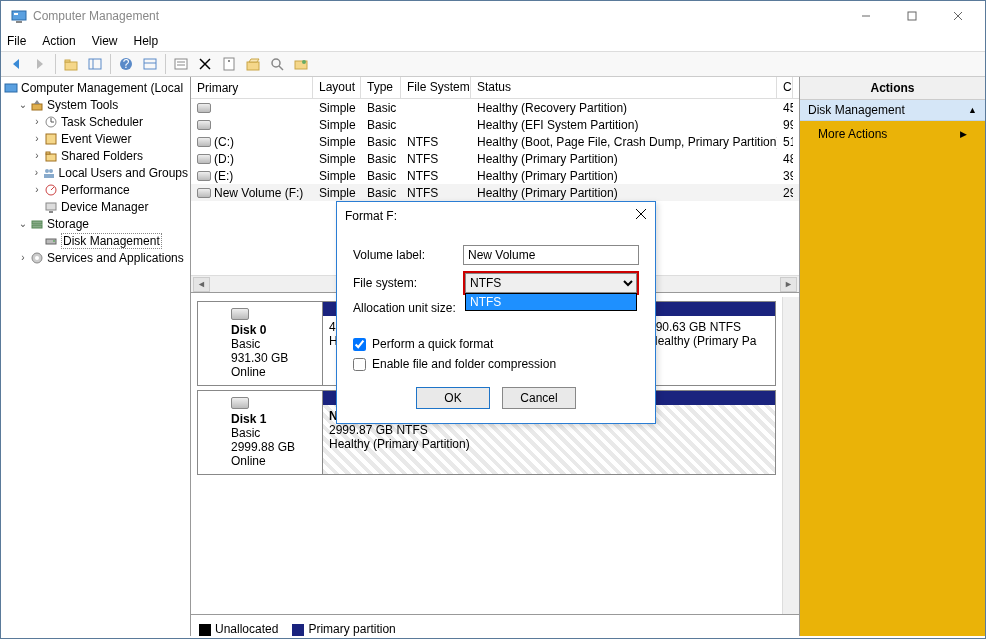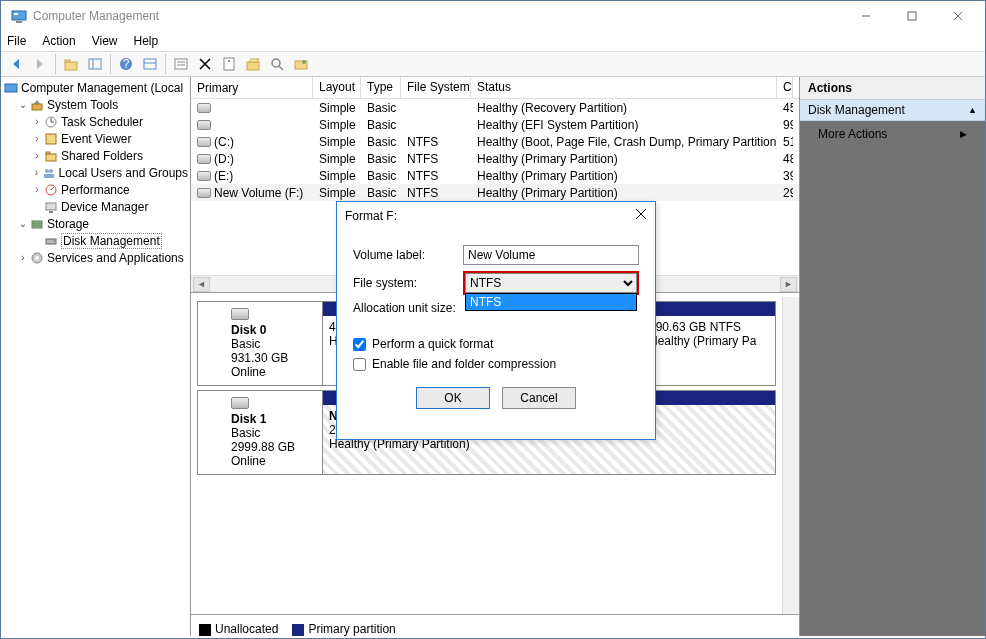--- a/index.html
+++ b/index.html
@@ -19,21 +19,21 @@
 
 
 .toolbar { height: 26px; display: flex; align-items: center; padding: 0 4px; gap: 2px; border-top: 1px solid #ddd; border-bottom: 1px solid #ccc; background: #f8f8f8; }
 .toolbar .tb-btn { width: 22px; height: 22px; display: flex; align-items: center; justify-content: center; }
 .toolbar .sep { width: 1px; height: 20px; background: #ccc; margin: 0 2px; }
 
 
 .main { display: flex; height: 559px; }
 .tree-pane { width: 190px; border-right: 1px solid #999; background: #fff; padding: 2px; overflow: hidden; }
 .center-pane { flex: 1; display: flex; flex-direction: column; background: #fff; border-right: 1px solid #999; position: relative; }
-.actions-pane { width: 185px; background: #737373; }
+.actions-pane { width: 185px; background: #eab308; text-align: center; }
 
 
 .tree { font-size: 12px; }
 .tree-row { display: flex; align-items: center; height: 17px; white-space: nowrap; }
 .tree-row .twisty { width: 12px; display: inline-flex; justify-content: center; color: #555; font-size: 10px; }
 .tree-row .t-icon { width: 16px; height: 16px; margin-right: 2px; display: inline-flex; align-items: center; justify-content: center; }
 .tree-row.selected-border > .label { border: 1px dotted #888; padding: 0 1px; }
 .tree .indent1 { padding-left: 14px; }
 .tree .indent2 { padding-left: 28px; }
 
@@ -74,21 +74,21 @@
 .legend .sw { width: 12px; height: 12px; display: inline-block; margin-right: 4px; vertical-align: middle; }
 
 
 .actions-hdr { background: #f0f0f0; border-bottom: 1px solid #ccc; padding: 4px 8px; font-weight: bold; }
 .actions-section { background: #d5e6f7; padding: 3px 8px; display: flex; justify-content: space-between; align-items: center; border-bottom: 1px solid #bcd3ea; }
 .actions-item { display:flex; justify-content: space-between; align-items:center; padding: 6px 18px; }
 
 
 .dialog { position: absolute; left: 335px; top: 200px; width: 320px; background: #fff; border: 1px solid #2a7dd4; box-shadow: 2px 2px 6px rgba(0,0,0,0.15); z-index: 50; }
 .dialog .dlg-title { display: flex; justify-content: space-between; align-items: center; padding: 6px 8px; font-size: 12px; }
-.dialog .dlg-body { padding: 10px 16px 30px; }
+.dialog .dlg-body { padding: 10px 16px 14px; }
 .dlg-row { display: flex; align-items: center; margin: 6px 0; }
 .dlg-row .lbl { width: 110px; }
 .dlg-row input[type=text] { flex: 1; border: 1px solid #888; height: 20px; padding: 1px 4px; font-size:12px; }
 .dlg-row .select-wrap { flex: 1; position: relative; border: 2px solid #c00; }
 .dlg-row select { width: 100%; height: 20px; border: 1px solid #888; font-size:12px; }
 .dropdown-open { position: absolute; top: 20px; left: 0; right: 0; background: #fff; border: 1px solid #000; z-index: 60; }
 .dropdown-open .opt { background: #1e90ff; color: #fff; padding: 1px 4px; }
 .check-row { display:flex; align-items:center; gap:6px; margin: 6px 0; }
 .check-row input { width:13px; height:13px; }
 .dlg-btns { display:flex; justify-content:center; gap:12px; margin-top:16px; }

